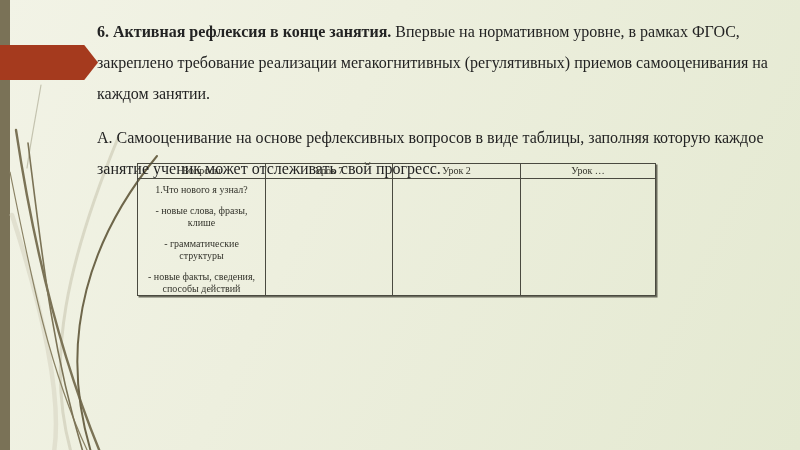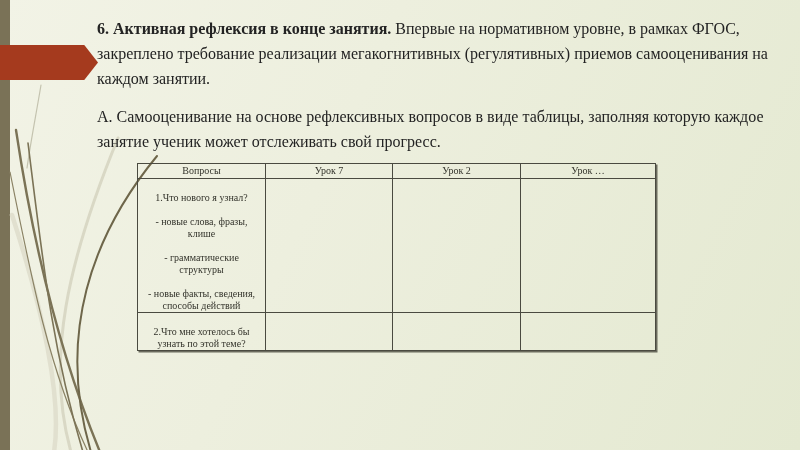--- a/index.html
+++ b/index.html
@@ -8,21 +8,21 @@
     background:linear-gradient(115deg,#f2f3e6 0%,#edefde 40%,#e4e9d1 100%);
     font-family:"Liberation Serif","DejaVu Serif",serif;color:#222220;
   }
   .edge-band{position:absolute;left:0;top:0;width:10px;height:450px;background:#7a7257;z-index:1;}
   .stems{position:absolute;left:0;top:0;z-index:2;}
   .arrow{
     position:absolute;left:0;top:45px;width:98px;height:35px;background:#a53a1e;z-index:3;
     clip-path:polygon(0 0,86% 0,100% 50%,86% 100%,0 100%);
   }
   .content{position:absolute;left:97px;top:16px;width:694px;z-index:4;}
-  .content p{margin:0;font-size:16px;line-height:25px;color:#232323;}
+  .content p{margin:0;font-size:16px;line-height:31px;color:#232323;}
   .content p.second{margin-top:13px;}
   .content b{font-weight:bold;}
   .tbl-title{
     position:absolute;left:137px;top:132px;width:518px;z-index:4;
     text-align:center;font-size:15.5px;color:#232323;
   }
   table.reflect{
     position:absolute;left:137px;top:163px;width:518px;z-index:4;
     border-collapse:collapse;table-layout:fixed;
     border:1px solid #4a4a40;box-shadow:1.5px 1.5px 0 rgba(64,64,52,.75);
@@ -30,21 +30,21 @@
   table.reflect th,table.reflect td{
     border:1px solid #4a4a40;vertical-align:top;text-align:center;
     font-size:10px;line-height:12px;font-weight:normal;
     padding:1px 3px 0 3px;color:#33332b;overflow:hidden;
   }
   tr.hdr{height:15px;}
   tr.r1{height:89px;}
   tr.r2{height:29px;}
   tr.r3{height:28px;}
   tr.r4{height:37px;}
-  td .para{margin:12px 0 9px 0;}
+  td .para{margin:4px 0 9px 0;}
   td .para:last-child{margin-bottom:0;}
 </style>
 </head>
 <body>
 
 <div class="slide">
 
   <svg class="stems" width="800" height="450" viewBox="0 0 800 450">
     <path d="M12,215 C46,320 62,400 54,452" fill="none" stroke="#e1e0cf" stroke-width="4.5" stroke-linecap="round"></path>
     <path d="M118,138 C68,260 45,360 71,452" fill="none" stroke="#d9d8c5" stroke-width="3" stroke-linecap="round"></path>
@@ -82,24 +82,16 @@
       <td>
         <div class="para">1.Что нового я узнал?</div>
         <div class="para">- новые слова, фразы, клише</div>
         <div class="para">- грамматические структуры</div>
         <div class="para">- новые факты, сведения, способы действий</div>
       </td>
       <td></td>
       <td></td>
       <td></td>
     </tr>
-    <tr class="r2">
-      <td>
-        <div class="para">2.Что мне хотелось бы узнать по этой теме?</div>
-      </td>
-      <td></td>
-      <td></td>
-      <td></td>
-    </tr>
   </tbody>
     </table>
 
 </div>
 
 </body></html>

